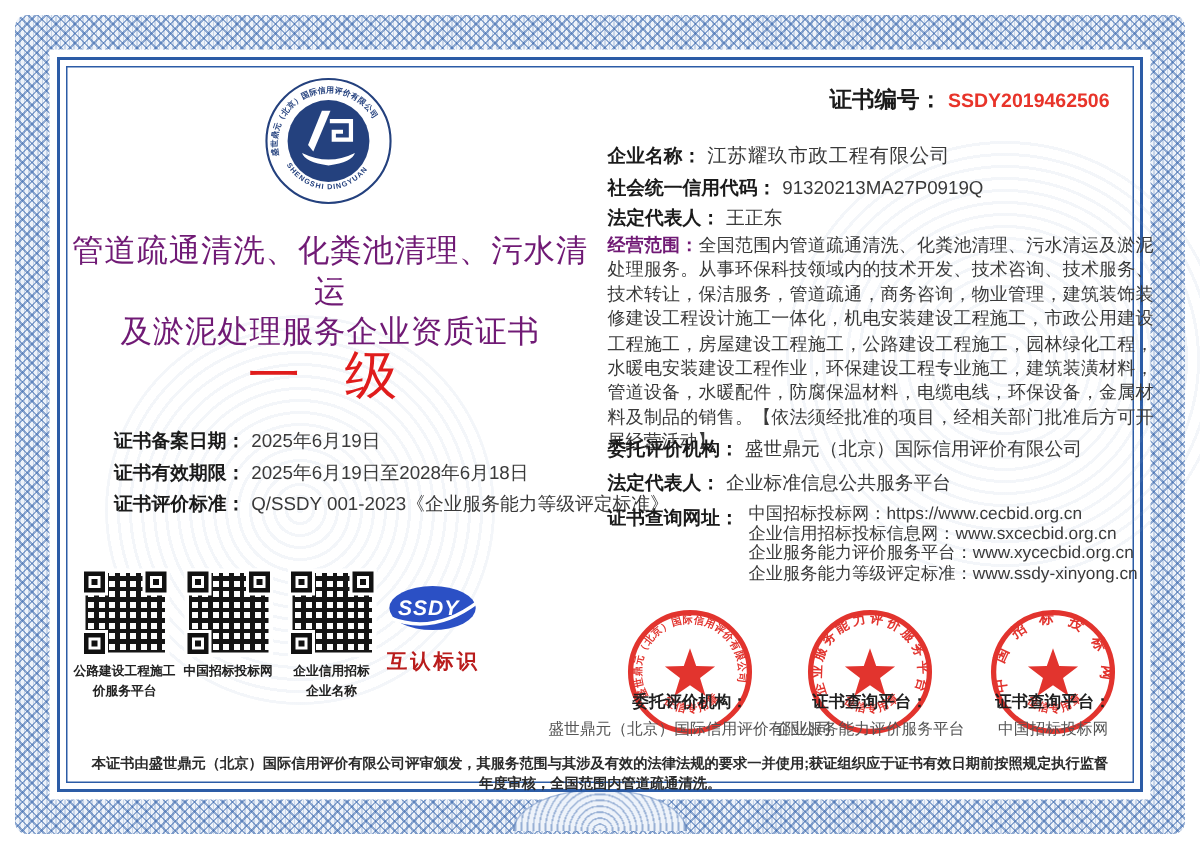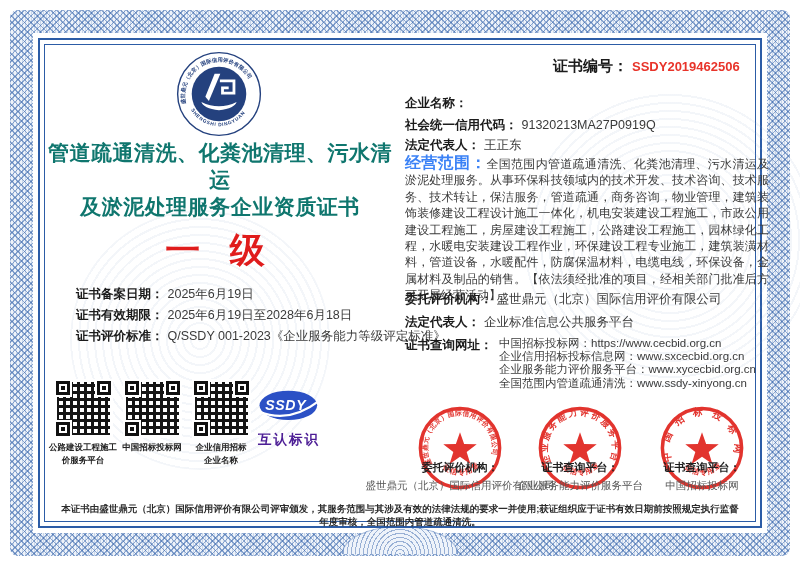--- a/index.html
+++ b/index.html
@@ -25,49 +25,49 @@
   .wm { position:absolute; border-radius:50%;
     background: repeating-radial-gradient(circle, rgba(140,165,200,.10) 0 2px, transparent 2px 8px); }
 
   
   .row { display:flex; align-items:baseline; white-space:nowrap; }
   .lbl { font-weight:700; color:#1b1b1b; font-size:12.5px; }
   .val { color:#3a3a3a; font-size:12.5px; margin-left:4px; }
   .certno-lbl { font-weight:700; color:#1b1b1b; font-size:15px; }
   .certno-val { color:#e8342a; font-weight:600; font-size:13px; margin-left:4px; }
 
-  .title { left:42px; top:139px; width:356px; text-align:center; font-size:21px; font-weight:700;
-           color:#0f766e; line-height:27px; letter-spacing:.5px; }
-  .grade { left:42px; top:227px; width:356px; text-align:center; font-size:35px; font-weight:700;
+  .title { left:42px; top:154px; width:356px; text-align:center; font-size:21px; font-weight:400;
+           color:#701a75; line-height:27px; letter-spacing:.5px; }
+  .grade { left:42px; top:227px; width:356px; text-align:center; font-size:35px; font-weight:400;
            color:#e01c1c; letter-spacing:10px; }
 
   .scope { left:405px; top:155px; width:364px; font-size:12px; line-height:16.4px; color:#3a3a3a;
            text-align:justify; }
-  .scope b { color:#3b82f6; font-size:16px;margin-top:24px; }
+  .scope b { color:#701a75; font-size:12px;margin-top:24px; }
 
   .query { left:405px; top:337px; display:flex; }
   .query .lbl { width:94px; flex:none; }
   .qlines { font-size:11.5px; color:#3a3a3a; line-height:13.2px; }
 
   
   .qrcol { width:74px; text-align:center; }
   .qr { width:55px; height:55px; margin:0 auto; position:relative; background:#f6f6f6;
     background-image:
       repeating-linear-gradient(0deg, #151515 0 3px, transparent 3px 7px),
       repeating-linear-gradient(90deg, #151515 0 3px, rgba(255,255,255,.92) 3px 7px);
     outline:3px solid #fff; outline-offset:-1px; }
   .fp { position:absolute; width:14px; height:14px; border:3px solid #111; background:#fff; box-shadow:0 0 0 2px #fff; }
   .fp::after { content:""; position:absolute; inset:2px; background:#111; }
   .fp.tl { left:0; top:0; } .fp.tr { right:0; top:0; } .fp.bl { left:0; bottom:0; }
   .qrlabel { margin-top:5px; font-family:"Liberation Serif", serif; font-weight:700;
              font-size:8.5px; line-height:1.55; color:#222; }
 
   .mutual { left:252px; top:388px; width:74px; text-align:center; }
   .mutual-label { margin-top:3px; font-family:"Liberation Serif", serif; font-weight:700;
-                  font-size:13.5px; letter-spacing:2px; color:#4c1d95; }
+                  font-size:13.5px; letter-spacing:2px; color:#b91c1c; }
 
   
   .stamp { opacity:.93; }
   .caption { text-align:center; }
   .cap-lbl { font-size:11px; font-weight:700; color:#1f1f1f; white-space:nowrap; }
   .cap-val { font-size:10.5px; color:#555; margin-top:4px; white-space:nowrap; }
 
   .footer { left:60px; top:503px; width:680px; text-align:center; font-size:9.5px;
             font-weight:600; color:#2b2b2b; }
 </style>
@@ -102,20 +102,21 @@
   </g>
 </svg>
 
 <div class="abs row" style="left:553px; top:57px;">
   <span class="certno-lbl">证书编号：</span>
   <span class="certno-val">SSDY2019462506</span>
 </div>
 
 <div class="abs row" style="left:405px; top:95px;">
   <span class="lbl">企业名称：</span>
+  <span class="val" style="font-size:13px; letter-spacing:.5px;">江苏耀玖市政工程有限公司</span>
 </div>
 <div class="abs row" style="left:405px; top:117px;">
   <span class="lbl">社会统一信用代码：</span>
   <span class="val">91320213MA27P0919Q</span>
 </div>
 <div class="abs row" style="left:405px; top:137px;">
   <span class="lbl">法定代表人：</span>
   <span class="val">王正东</span>
 </div>
 
@@ -147,21 +148,21 @@
 <div class="abs row" style="left:405px; top:314px;">
   <span class="lbl">法定代表人：</span>
   <span class="val">企业标准信息公共服务平台</span>
 </div>
 <div class="abs query">
   <span class="lbl">证书查询网址：</span>
   <div class="qlines">
     <div>中国招标投标网：https://www.cecbid.org.cn</div>
     <div>企业信用招标投标信息网：www.sxcecbid.org.cn</div>
     <div>企业服务能力评价服务平台：www.xycecbid.org.cn</div>
-    <div>全国范围内管道疏通清洗：www.ssdy-xinyong.cn</div>
+    <div>企业服务能力等级评定标准：www.ssdy-xinyong.cn</div>
   </div>
 </div>
 
 <div class="abs qrcol" style="left:46px; top:381px;">
   <div class="qr">
     <i class="fp tl"></i>
       <i class="fp tr"></i>
       <i class="fp bl"></i>
   </div>
   <div class="qrlabel">

